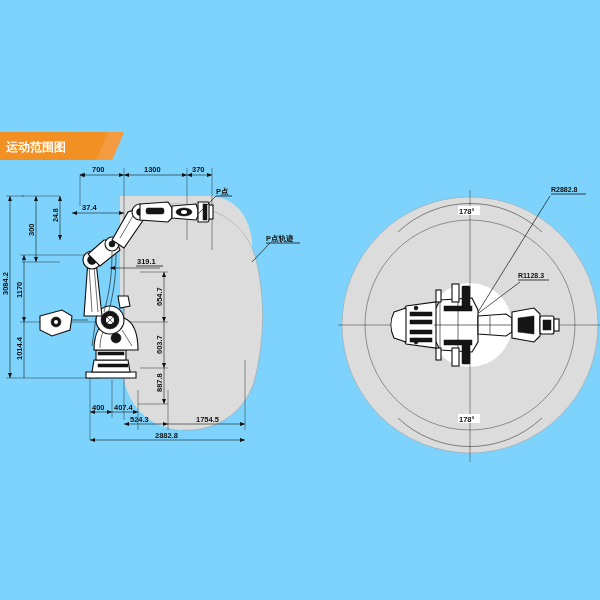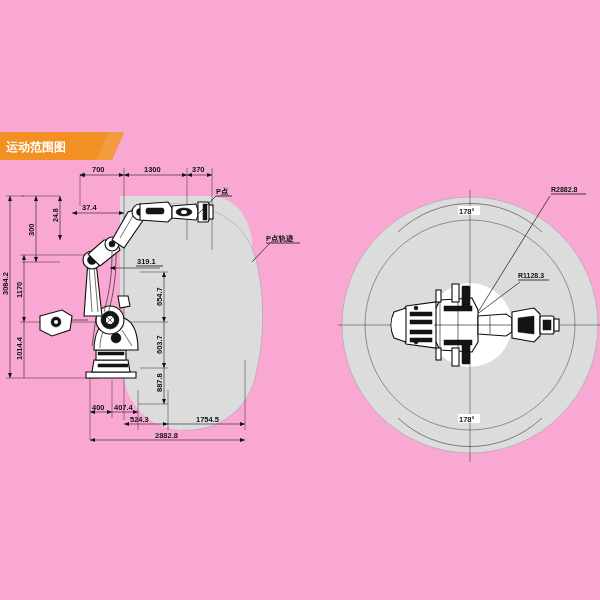--- a/index.html
+++ b/index.html
@@ -4,21 +4,21 @@
 <style>
   html, body {
     margin: 0;
     padding: 0;
     background: #ffffff;
   }
   #page {
     position: relative;
     width: 600px;
     height: 600px;
-    background: #f9a8d4;
+    background: #7dd3fc;
     font-family: "Liberation Sans", sans-serif;
     overflow: hidden;
   }
   #drawing-svg {
     position: absolute;
     left: 0;
     top: 0;
     width: 600px;
     height: 600px;
   }

